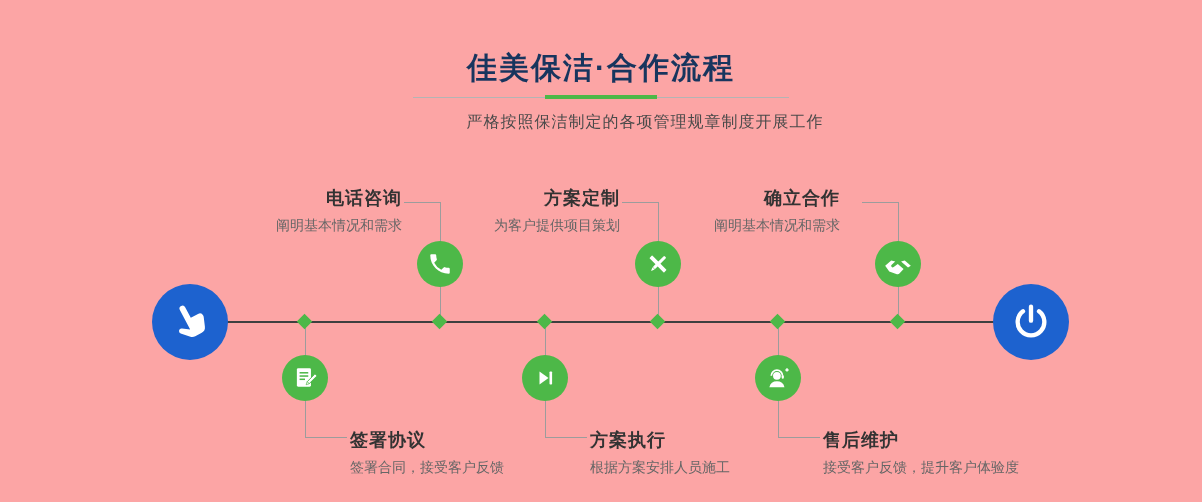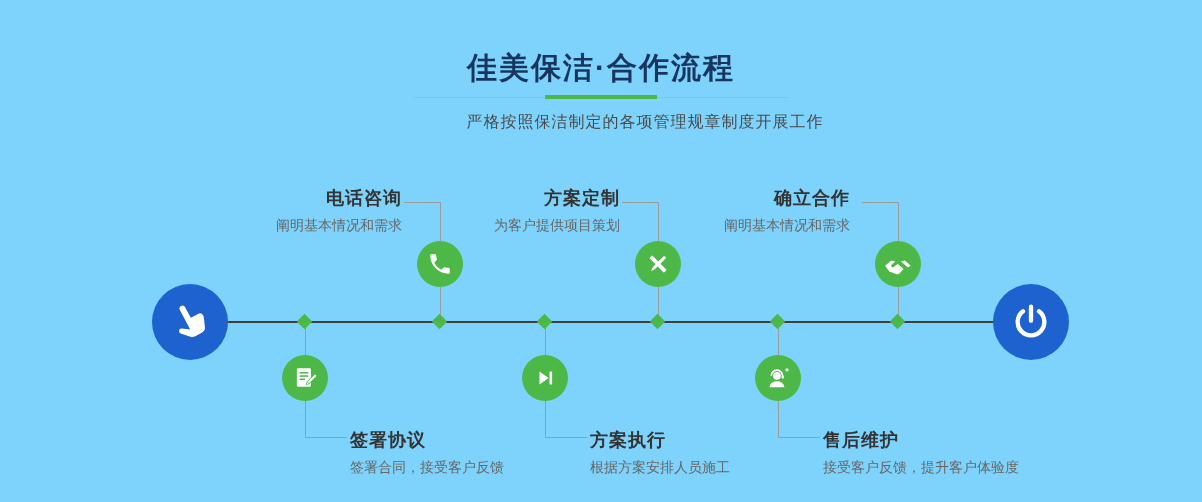--- a/index.html
+++ b/index.html
@@ -6,21 +6,21 @@
     --title:#17355e;
     --green:#4db848;
     --blue:#1d62cf;
     --line:#3f3f3f;
     --stem:#9c9c9c;
     --textDark:#333333;
     --textMuted:#666666;
   }
   html,body{margin:0;padding:0;background:#fff;}
   body{font-family:"Liberation Sans","DejaVu Sans",sans-serif;}
-  .canvas{position:relative;width:1202px;height:502px;background:#7dd3fc;overflow:hidden;}
+  .canvas{position:relative;width:1202px;height:502px;background:#fca5a5;overflow:hidden;}
 
   .title{position:absolute;top:48px;left:0;width:100%;margin:0;text-align:center;
          font-size:30px;font-weight:bold;color:var(--title,#17355e);letter-spacing:2px;}
   .divider{position:absolute;left:413px;top:97px;width:376px;height:1px;background:#b4b4b4;}
   .divider-accent{position:absolute;left:132px;top:-2px;width:112px;height:4px;background:var(--green,#4db848);}
   .subtitle{position:absolute;top:112px;left:0;width:100%;text-align:center;
             font-size:16px;color:#4a4a4a;letter-spacing:1px;padding-left:44px;}
 
   .main-line{position:absolute;left:190px;top:321px;width:841px;height:2px;background:var(--line,#3f3f3f);}
   .vline{position:absolute;width:1px;background:var(--stem,#9c9c9c);}
@@ -137,21 +137,21 @@
   </div>
 
   <div class="label upper" style="right:582px;top:186px">
     <div class="step-title">方案定制</div>
     <div class="step-desc">为客户提供项目策划</div>
   </div>
   <div class="label upper" style="right:800px;top:186px">
     <div class="step-title">电话咨询</div>
     <div class="step-desc">阐明基本情况和需求</div>
   </div>
-  <div class="label upper" style="right:352px;top:186px">
+  <div class="label upper" style="right:362px;top:186px">
     <div class="step-title">确立合作</div>
     <div class="step-desc">阐明基本情况和需求</div>
   </div>
 
   <div class="label lower" style="left:350px;top:428px">
     <div class="step-title">签署协议</div>
     <div class="step-desc">签署合同，接受客户反馈</div>
   </div>
   <div class="label lower" style="left:823px;top:428px">
     <div class="step-title">售后维护</div>

